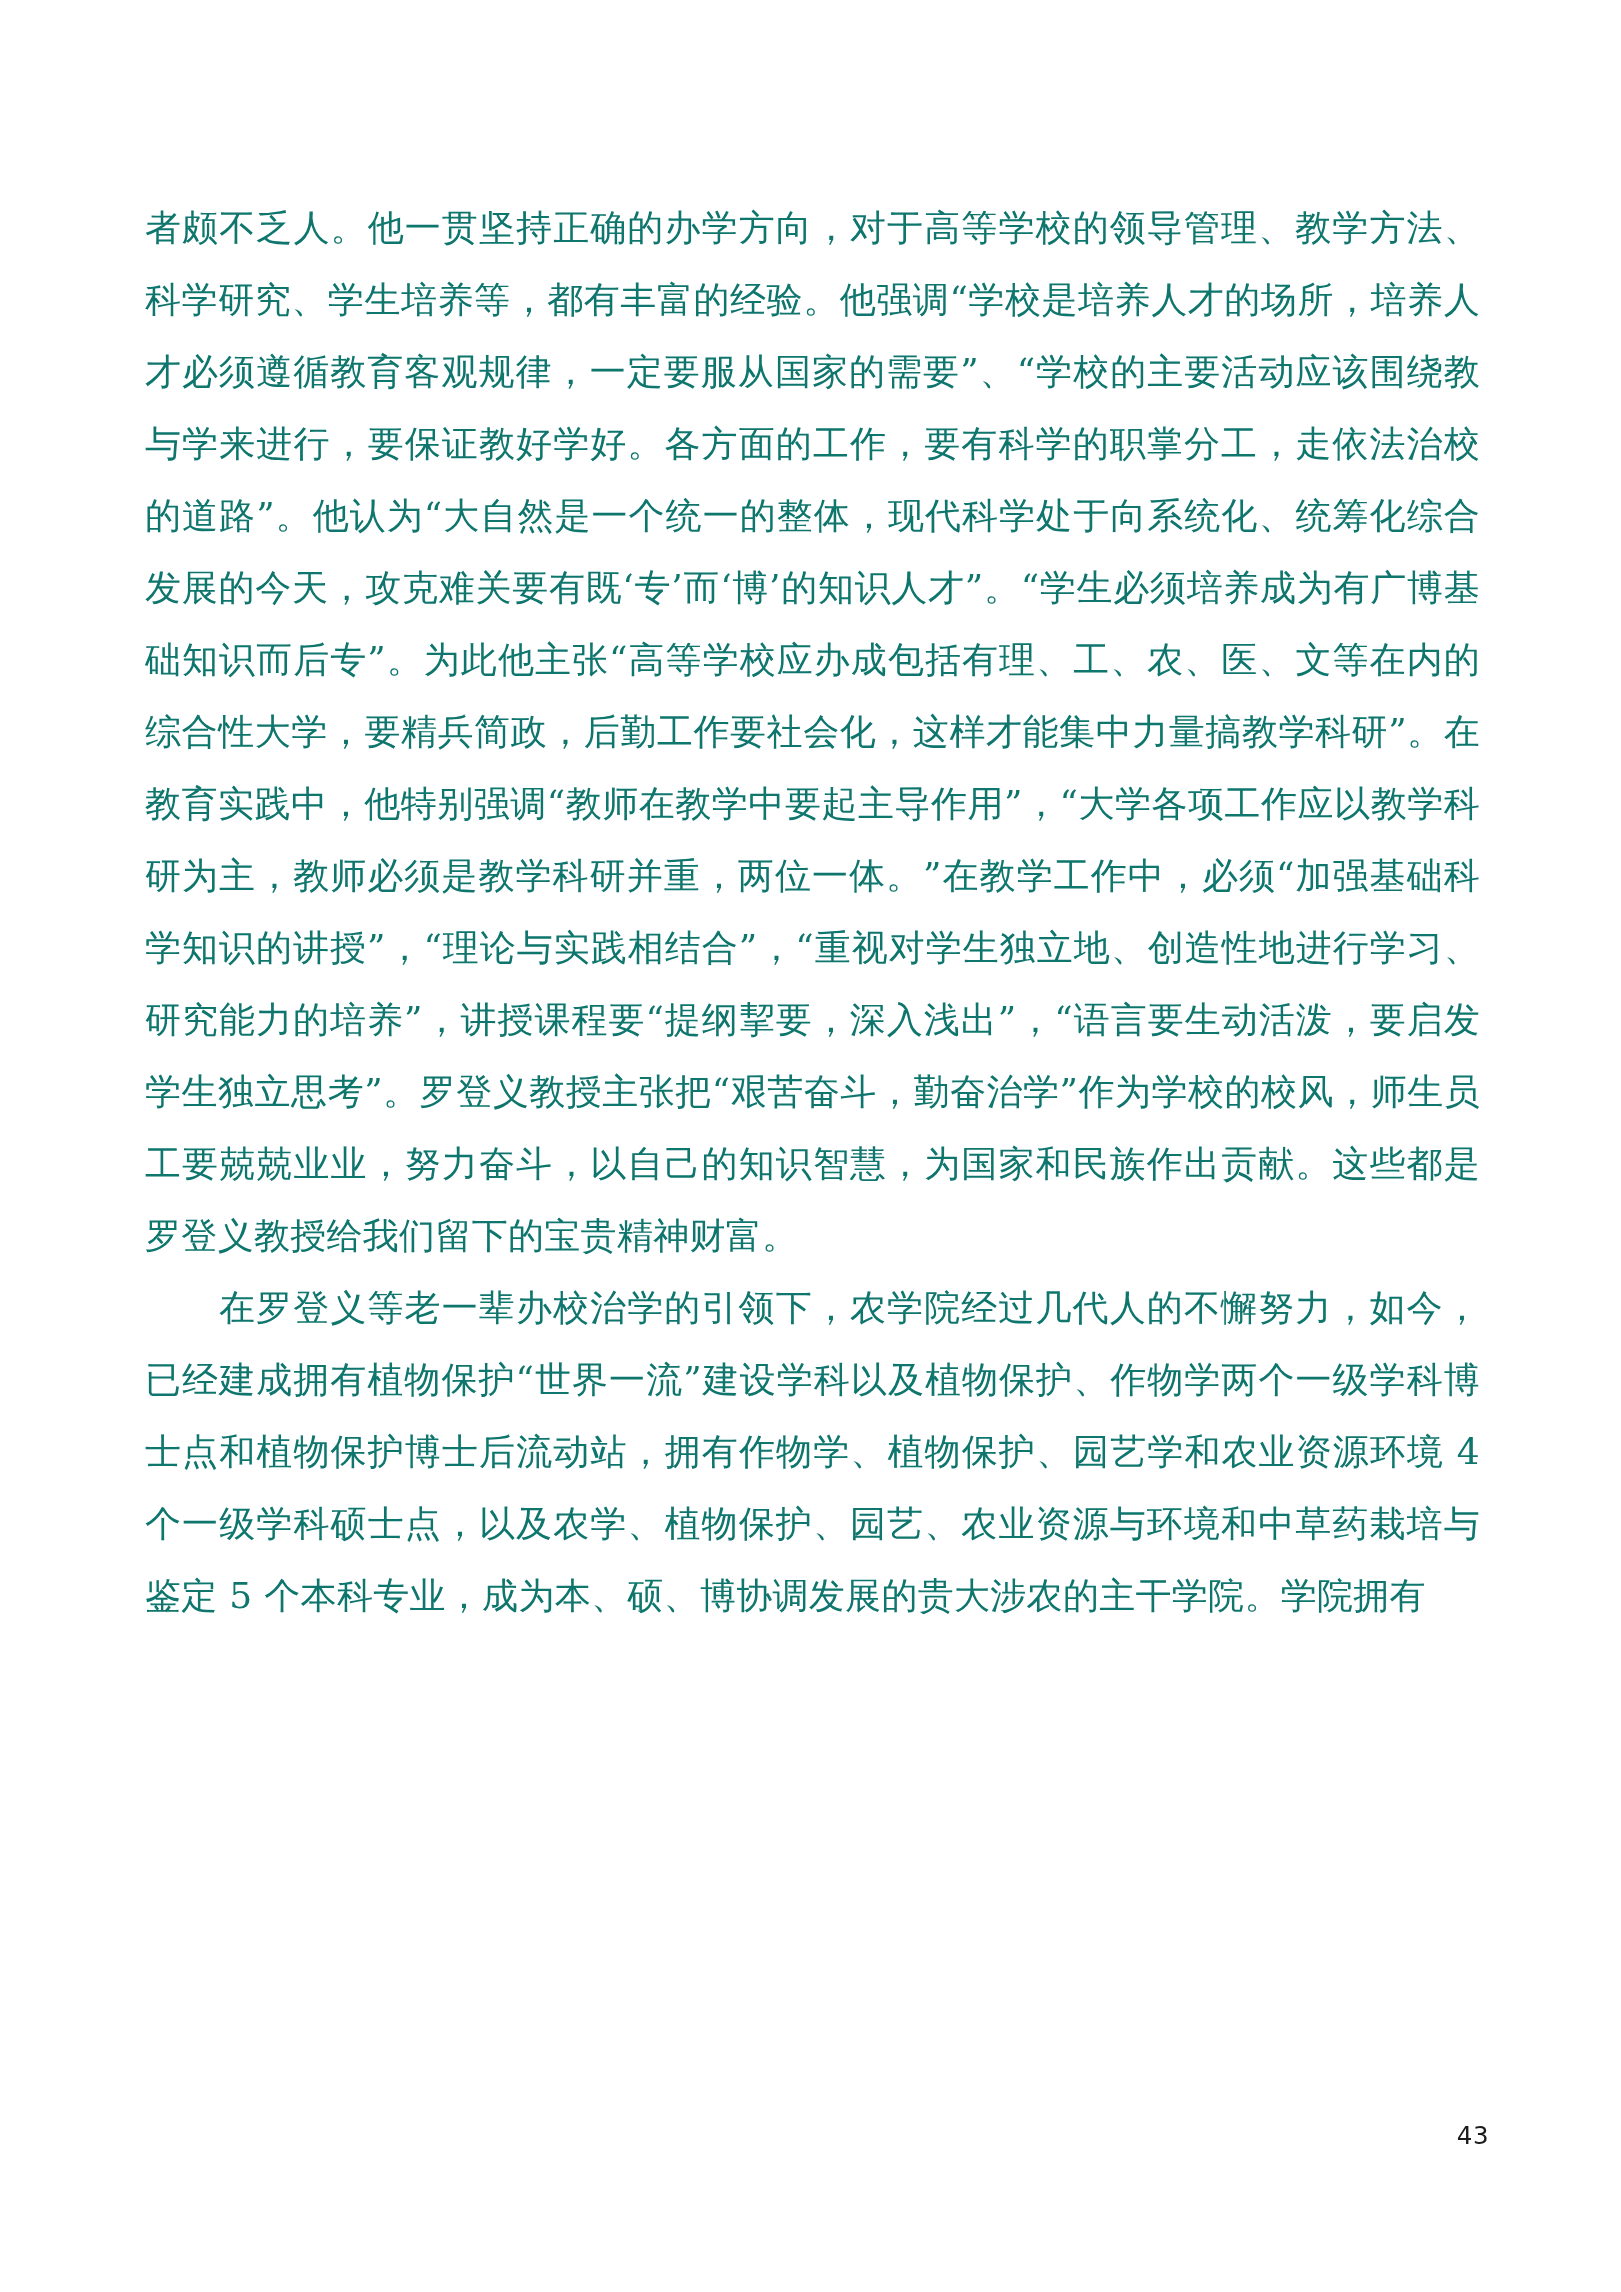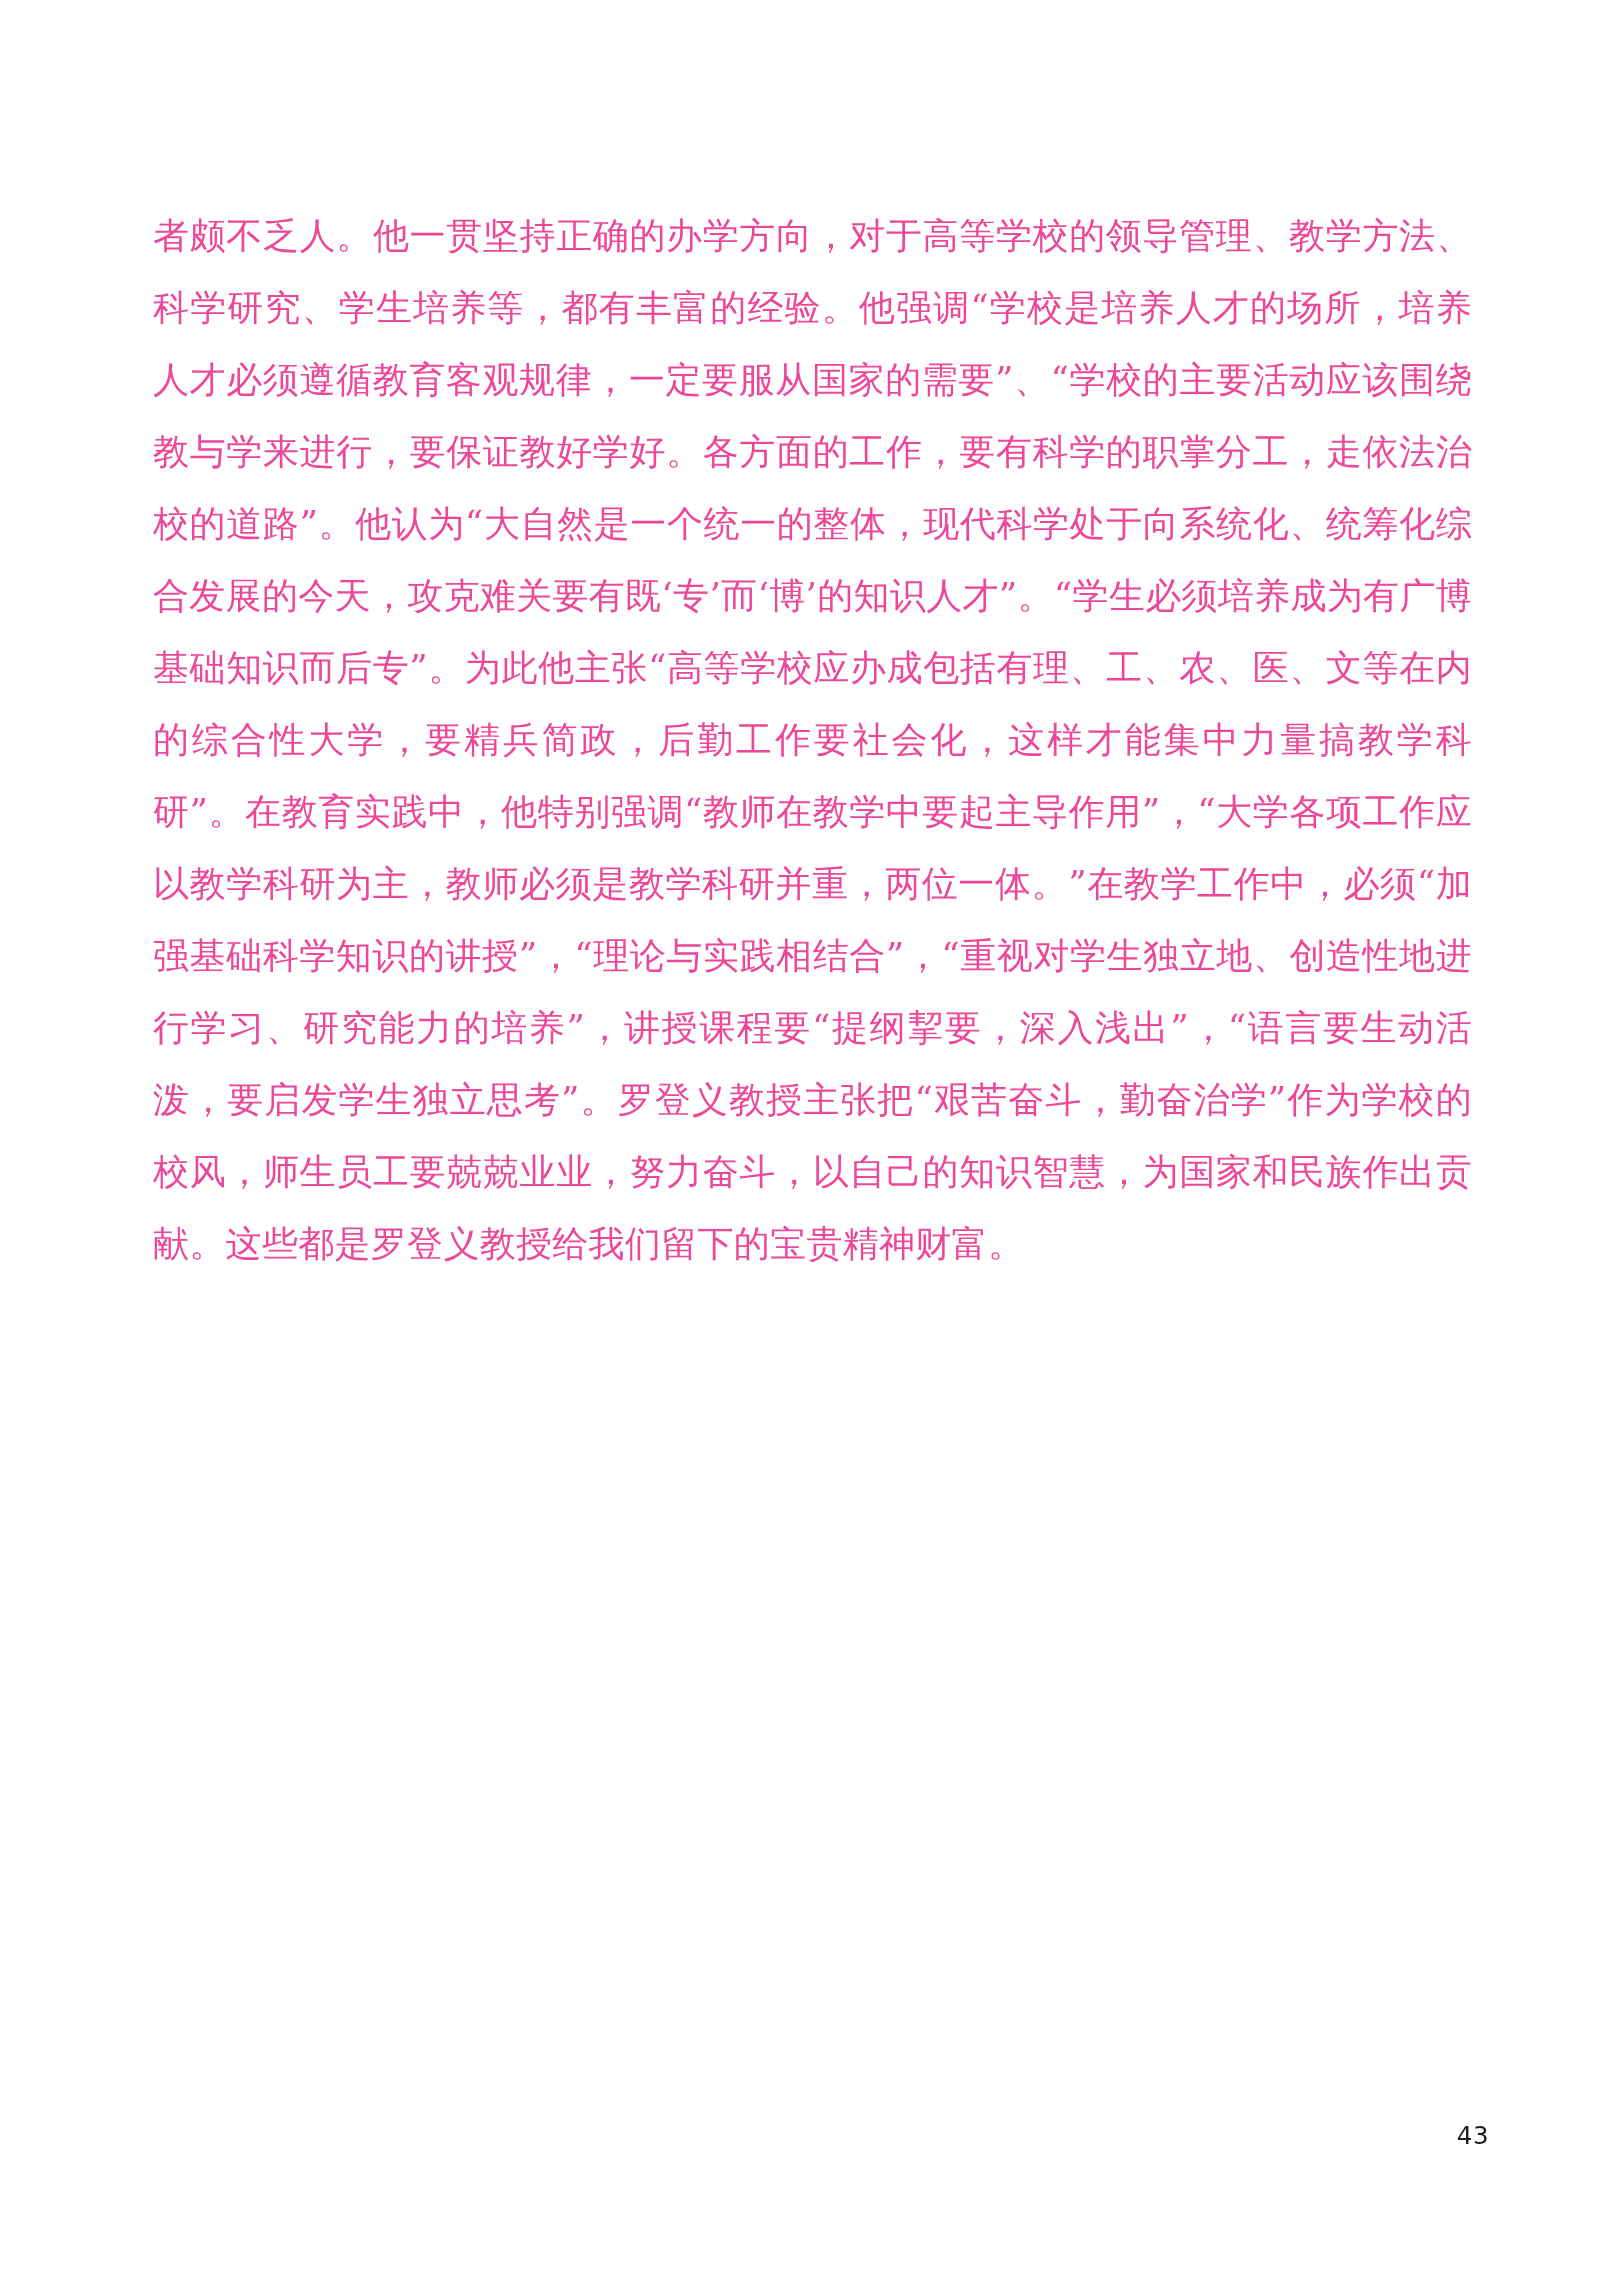--- a/index.html
+++ b/index.html
@@ -22,22 +22,22 @@
     left: 145px;
     top: 192px;
     width: 1335px;
   }
   .para {
     font-size: 36px;
     line-height: 72px;
     text-align: justify;
     text-justify: inter-ideograph;
     letter-spacing: 0.3px;
-    margin: 8px;
-    color: #ec4899;
+    margin: 0;
+    color: #0f766e;
   }
   .para + .para {
     margin-top: 0px;
   }
   .indent {
     text-indent: 74px;
   }
   .page-number {
     position: absolute;
     right: 132px;
@@ -47,16 +47,17 @@
     color: #1c1c1c;
     letter-spacing: 0.5px;
   }
 </style>
 </head>
 <body>
 
 <div class="page">
   <div class="content">
     <p class="para">者颇不乏人。他一贯坚持正确的办学方向，对于高等学校的领导管理、教学方法、科学研究、学生培养等，都有丰富的经验。他强调“学校是培养人才的场所，培养人才必须遵循教育客观规律，一定要服从国家的需要”、“学校的主要活动应该围绕教与学来进行，要保证教好学好。各方面的工作，要有科学的职掌分工，走依法治校的道路”。他认为“大自然是一个统一的整体，现代科学处于向系统化、统筹化综合发展的今天，攻克难关要有既‘专’而‘博’的知识人才”。“学生必须培养成为有广博基础知识而后专”。为此他主张“高等学校应办成包括有理、工、农、医、文等在内的综合性大学，要精兵简政，后勤工作要社会化，这样才能集中力量搞教学科研”。在教育实践中，他特别强调“教师在教学中要起主导作用”，“大学各项工作应以教学科研为主，教师必须是教学科研并重，两位一体。”在教学工作中，必须“加强基础科学知识的讲授”，“理论与实践相结合”，“重视对学生独立地、创造性地进行学习、研究能力的培养”，讲授课程要“提纲挈要，深入浅出”，“语言要生动活泼，要启发学生独立思考”。罗登义教授主张把“艰苦奋斗，勤奋治学”作为学校的校风，师生员工要兢兢业业，努力奋斗，以自己的知识智慧，为国家和民族作出贡献。这些都是罗登义教授给我们留下的宝贵精神财富。</p>
+    <p class="para indent">在罗登义等老一辈办校治学的引领下，农学院经过几代人的不懈努力，如今，已经建成拥有植物保护“世界一流”建设学科以及植物保护、作物学两个一级学科博士点和植物保护博士后流动站，拥有作物学、植物保护、园艺学和农业资源环境 4 个一级学科硕士点，以及农学、植物保护、园艺、农业资源与环境和中草药栽培与鉴定 5 个本科专业，成为本、硕、博协调发展的贵大涉农的主干学院。学院拥有</p>
   </div>
   <div class="page-number">43</div>
 </div>
 
 
 </body></html>

